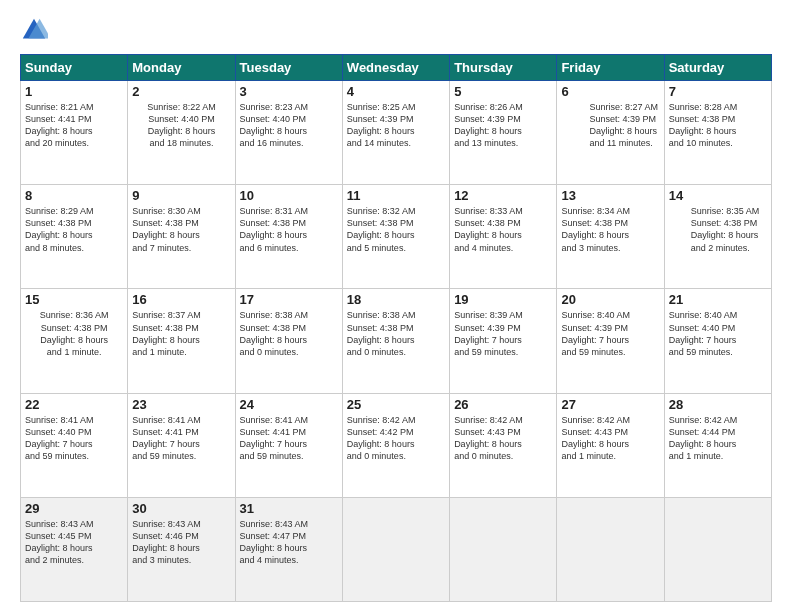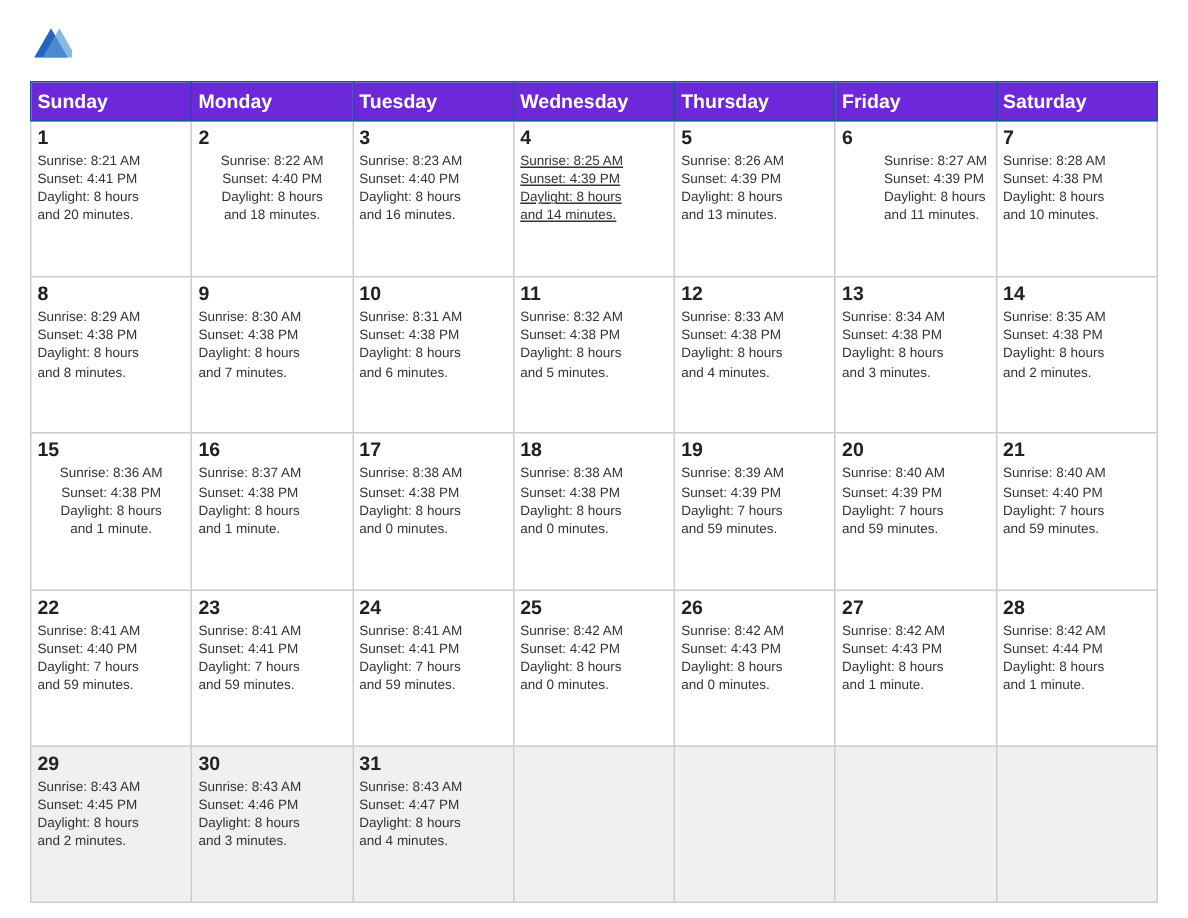--- a/index.html
+++ b/index.html
@@ -52,21 +52,21 @@
       font-size: 14px;
       color: #555;
     }
     .calendar {
       width: 100%;
       border-collapse: collapse;
       flex: 1;
       table-layout: fixed;
     }
     .calendar thead tr th {
-      background: #6d28d9;
+      background: #0f766e;
       color: #fff;
       font-size: 13px;
       font-weight: bold;
       padding: 5px 4px;
       text-align: left;
       border: 1px solid #1a50a0;
     }
     .calendar tbody tr td {
       border: 1px solid #ccc;
       vertical-align: top;
@@ -146,21 +146,21 @@
           </td>
           <td>
             <span class="day-num">3</span>
             <div class="day-info" style="white-space: pre-line;">Sunrise: 8:23 AM
 Sunset: 4:40 PM
 Daylight: 8 hours
 and 16 minutes.</div>
           </td>
           <td>
             <span class="day-num">4</span>
-            <div class="day-info" style="white-space: pre-line; text-decoration: underline;">Sunrise: 8:25 AM
+            <div class="day-info" style="white-space: pre-line;">Sunrise: 8:25 AM
 Sunset: 4:39 PM
 Daylight: 8 hours
 and 14 minutes.</div>
           </td>
           <td>
             <span class="day-num">5</span>
             <div class="day-info" style="white-space: pre-line;">Sunrise: 8:26 AM
 Sunset: 4:39 PM
 Daylight: 8 hours
 and 13 minutes.</div>
@@ -218,21 +218,21 @@
           </td>
           <td>
             <span class="day-num">13</span>
             <div class="day-info" style="white-space: pre-line;">Sunrise: 8:34 AM
 Sunset: 4:38 PM
 Daylight: 8 hours
 and 3 minutes.</div>
           </td>
           <td>
             <span class="day-num">14</span>
-            <div class="day-info" style="white-space: pre-line;">Sunrise: 8:35 AM
+            <div class="day-info" style="white-space: pre-line; margin-left: 22px;">Sunrise: 8:35 AM
 Sunset: 4:38 PM
 Daylight: 8 hours
 and 2 minutes.</div>
           </td>
         </tr>
         <tr>
           <td>
             <span class="day-num">15</span>
             <div class="day-info" style="white-space: pre-line; text-align: center;">Sunrise: 8:36 AM
 Sunset: 4:38 PM

